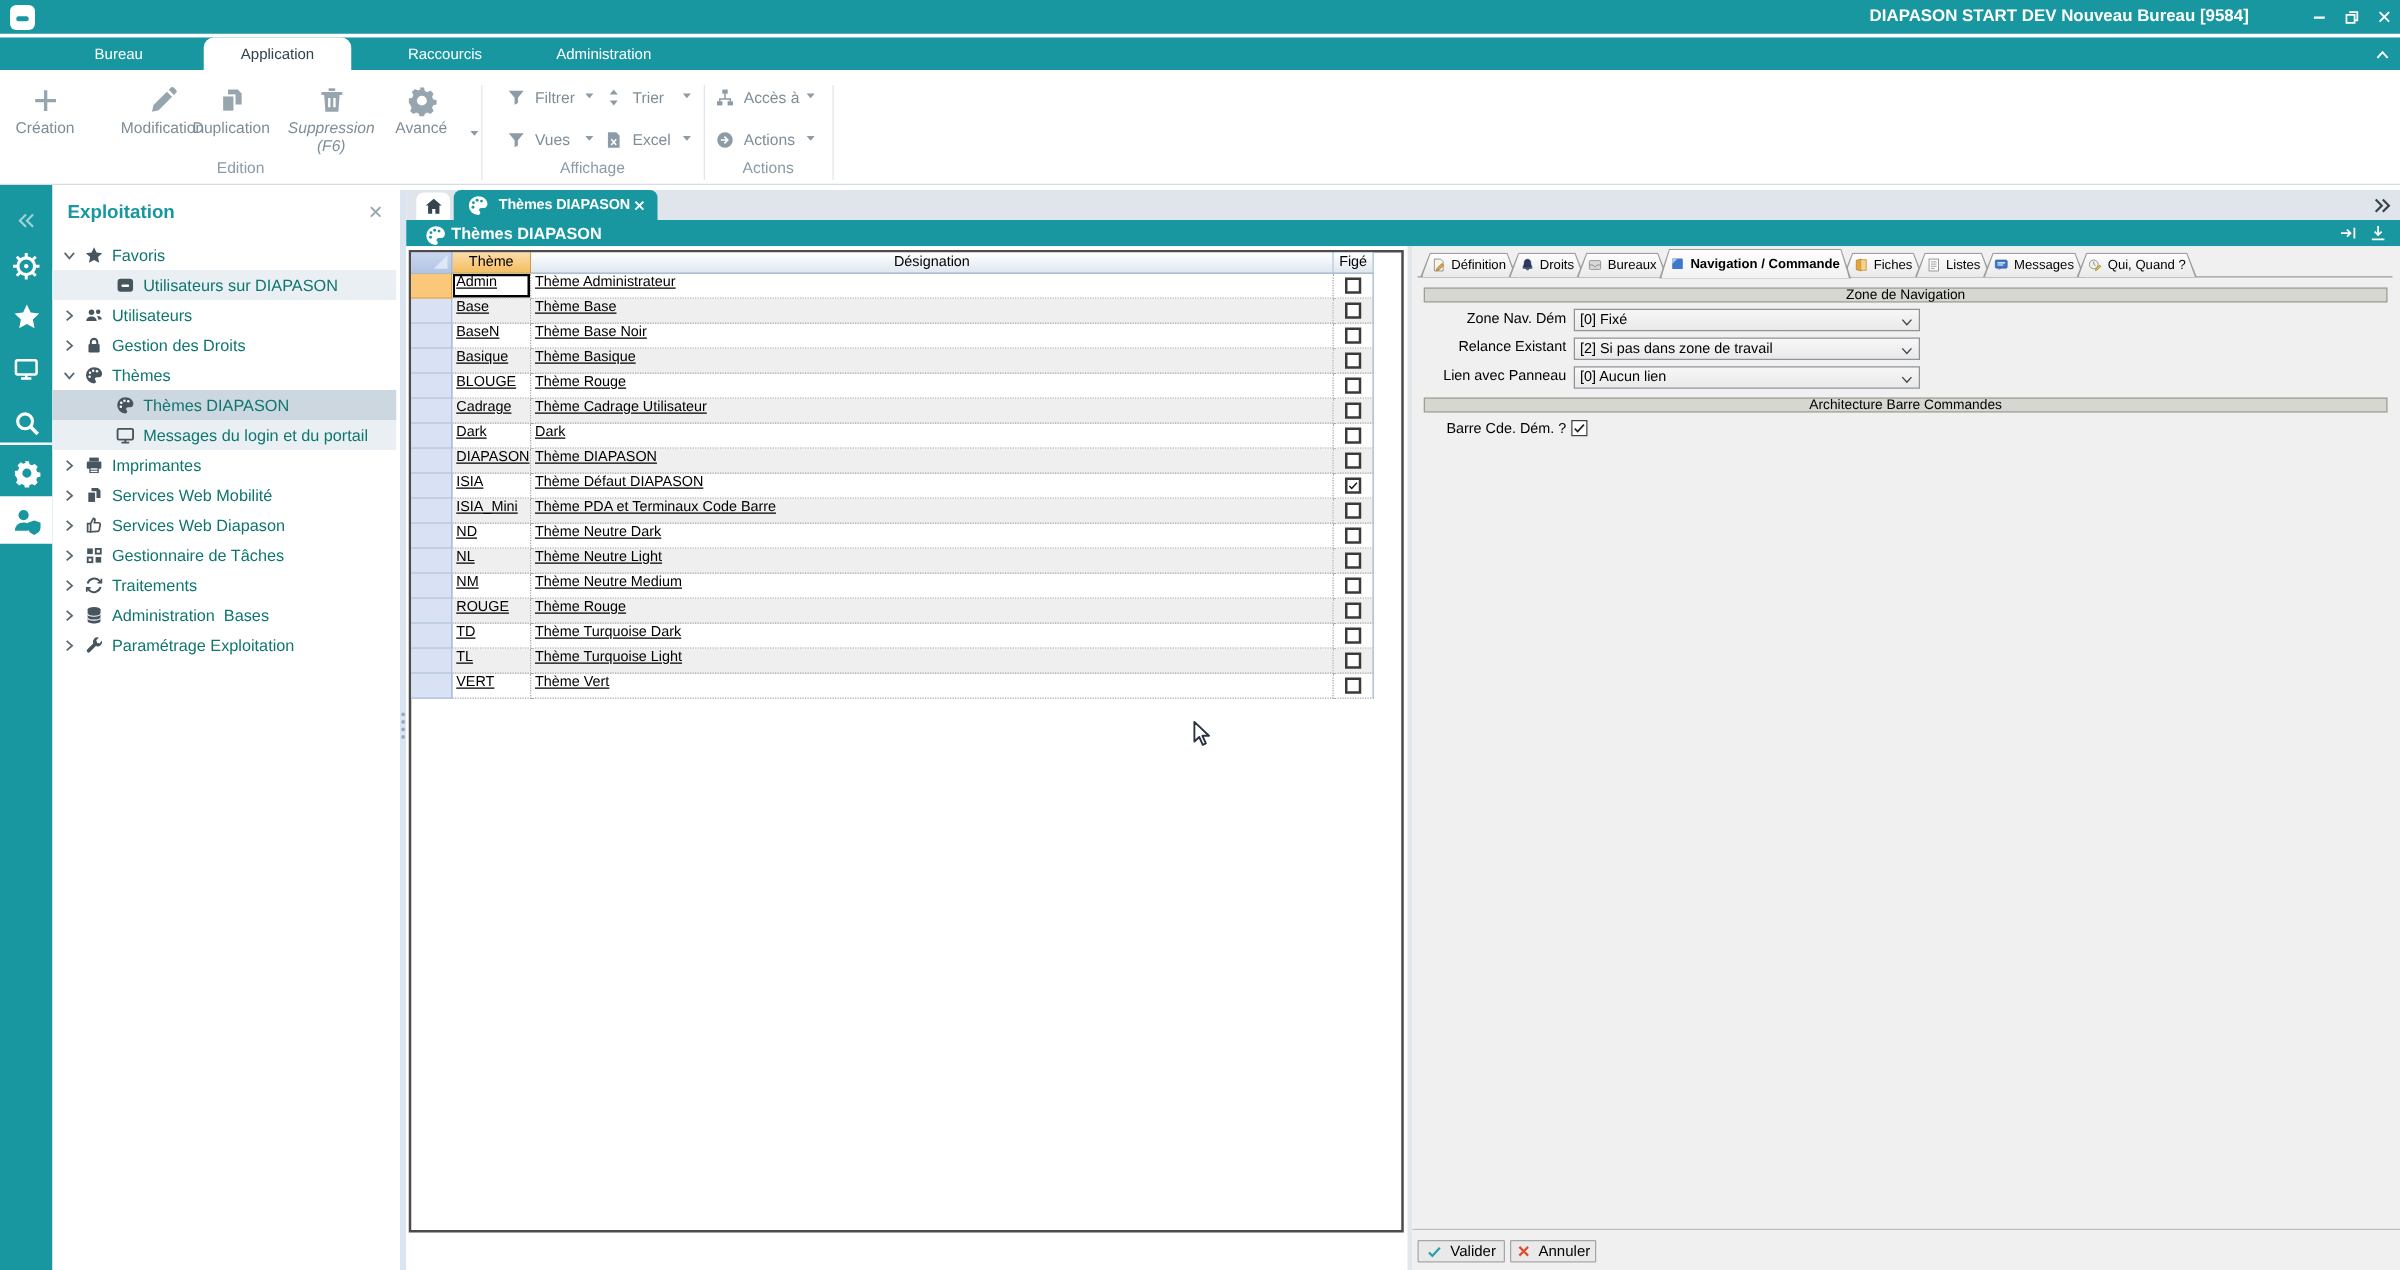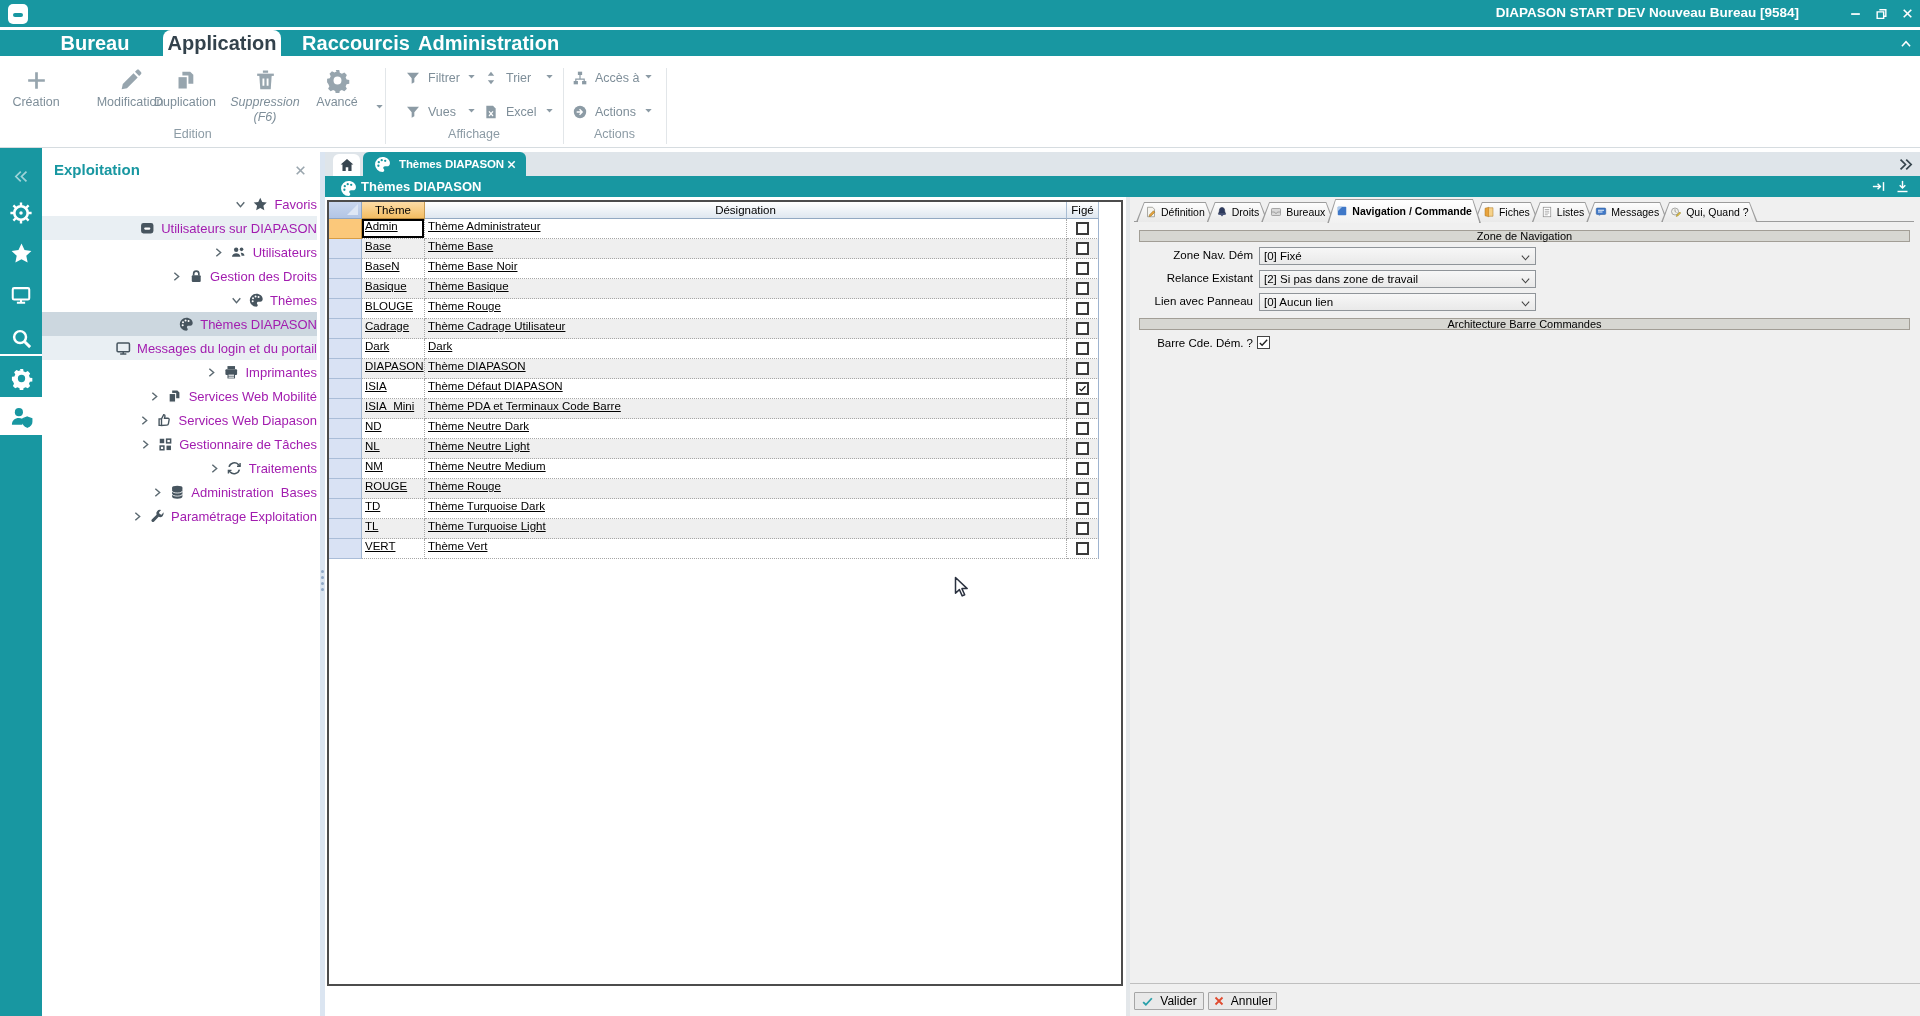--- a/index.html
+++ b/index.html
@@ -12,21 +12,21 @@
   
   .titlebar { position:absolute; left:0; top:0; width:1920px; height:28px; background:#1897A1; border-bottom:1.5px solid #ffffff; }
   .appicon { position:absolute; left:8px; top:4px; width:20px; height:20px; background:#fff; border-radius:5px; }
   .appicon::after { content:""; position:absolute; left:5px; top:9px; width:10px; height:3.5px; border-radius:2px; background:#1897A1; }
   .wtitle { position:absolute; right:121px; top:0; height:26px; line-height:26px; color:#fff; font-size:13.5px; font-weight:bold; }
   .winbtns { position:absolute; right:0px; top:0; height:26px; display:flex; align-items:center; }
   .winbtn { width:26px; height:26px; display:flex; align-items:center; justify-content:center; color:#fff; }
 
   
   .tabrow { position:absolute; left:0; top:30px; width:1920px; height:26px; background:#1897A1; }
-  .rtab { position:absolute; top:0; height:26px; line-height:26px; text-align:center; color:#fff; font-size:20px; font-weight:bold; }
+  .rtab { position:absolute; top:0; height:26px; line-height:26px; text-align:center; color:#fff; font-size:12px; font-weight:normal; }
   .rtab.active { background:#fff; color:#33424c; border-radius:8px 8px 0 0; height:26px; }
   .ribcollapse { position:absolute; right:4px; top:4px; width:20px; height:20px; color:#fff; display:flex; align-items:center; justify-content:center; }
 
   
   .ribbon { position:absolute; left:0; top:56px; width:1920px; height:92px; background:#fff; border-bottom:1px solid #d6dce0; }
   .bigbtn { position:absolute; top:9px; width:72px; text-align:center; color:#7e8e99; font-size:12.5px; }
   .bigbtn .bicon { height:30px; display:flex; align-items:center; justify-content:center; color:#97a5ae; }
   .bigbtn .bicon svg { width:25px; height:25px; }
   .bigbtn .blabel { line-height:15px; }
   .bigbtn .bcaret { position:absolute; right:-12px; top:36px; color:#8c9ba5; }
@@ -42,21 +42,21 @@
   .rail .ritem { position:absolute; left:0; width:42px; height:36px; display:flex; align-items:center; justify-content:center; color:#fff; }
   .rail .ritem.dim { color:#9ed3d8; }
   .rail .rdivider { position:absolute; left:0; top:206px; width:42px; height:2px; background:#fff; }
   .rail .ritem.activeTile { background:#fff; color:#1897A1; height:38px; }
 
   
   .navpanel { position:absolute; left:42px; top:148px; width:275px; height:868px; background:#fff; }
   .navtitle { position:absolute; left:12px; top:13px; font-size:15px; font-weight:bold; color:#1897A1; }
   .navclose { position:absolute; right:10px; top:15px; color:#9aa6ae; }
   .tree { position:absolute; left:0; top:44px; width:275px; }
-  .trow { height:24px; display:flex; align-items:center; font-size:13px; color:#a21caf; white-space:pre;justify-content:flex-end; }
+  .trow { height:24px; display:flex; align-items:center; font-size:13px; color:#0f766e; white-space:pre; }
   .trow.light { background:#e9eff3; }
   .trow.selected { background:#ccd7df; }
   .trow .chev { width:13px; margin-left:7px; display:flex; color:#5a6870; }
   .trow .nicon { margin-left:5px; margin-right:6px; display:flex; color:#47555f; }
   .trow .nicon svg { width:16.5px; height:16.5px; }
   .trow.lv1 .nicon { margin-left:50px; }
 
   
   .bluestrip { position:absolute; left:320px; top:152px; width:5px; height:864px; background:#dbe5f1; }
   .bluestrip .grip { position:absolute; left:1px; width:3px; height:3px; border-radius:50%; background:#8fa8c6; }

